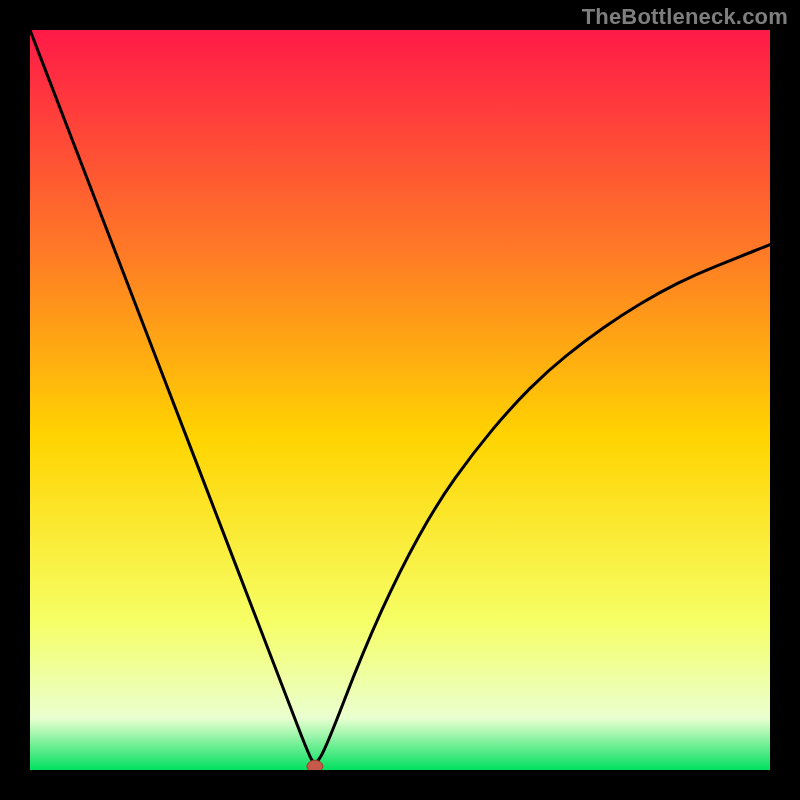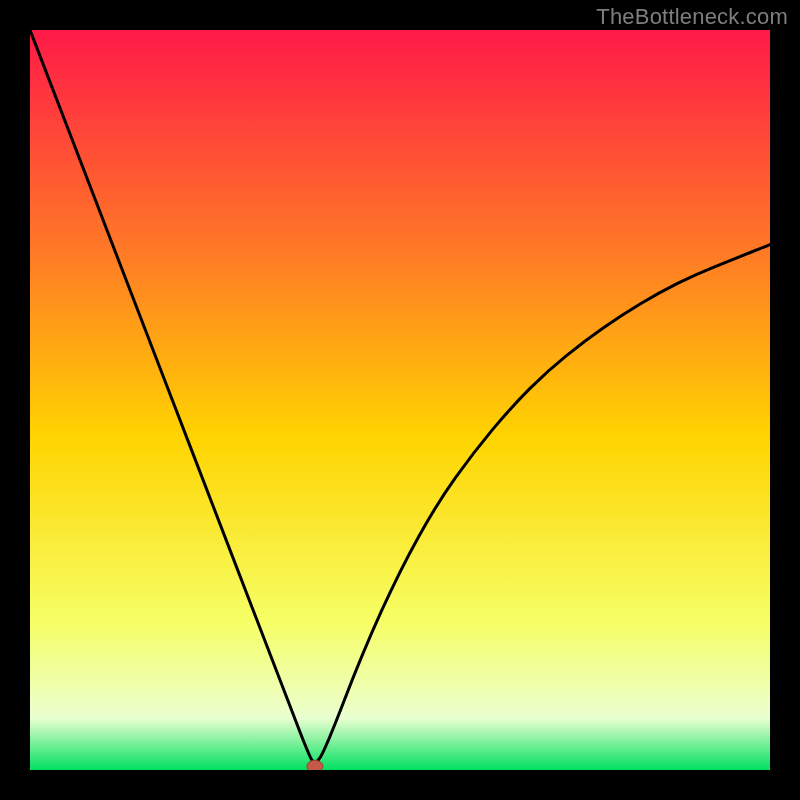--- a/index.html
+++ b/index.html
@@ -22,21 +22,21 @@
   .plot-wrap {
     position: absolute;
     inset: 0;
   }
   .watermark {
     position: absolute;
     top: 4px;
     right: 12px;
     color: #7e7e7e;
     font-size: 22px;
-    font-weight: 400;
+    font-weight: 700;
     letter-spacing: 0.2px;
     user-select: none;
   }
   svg {
     display: block;
   }
 </style>
 </head>
 <body>
 

